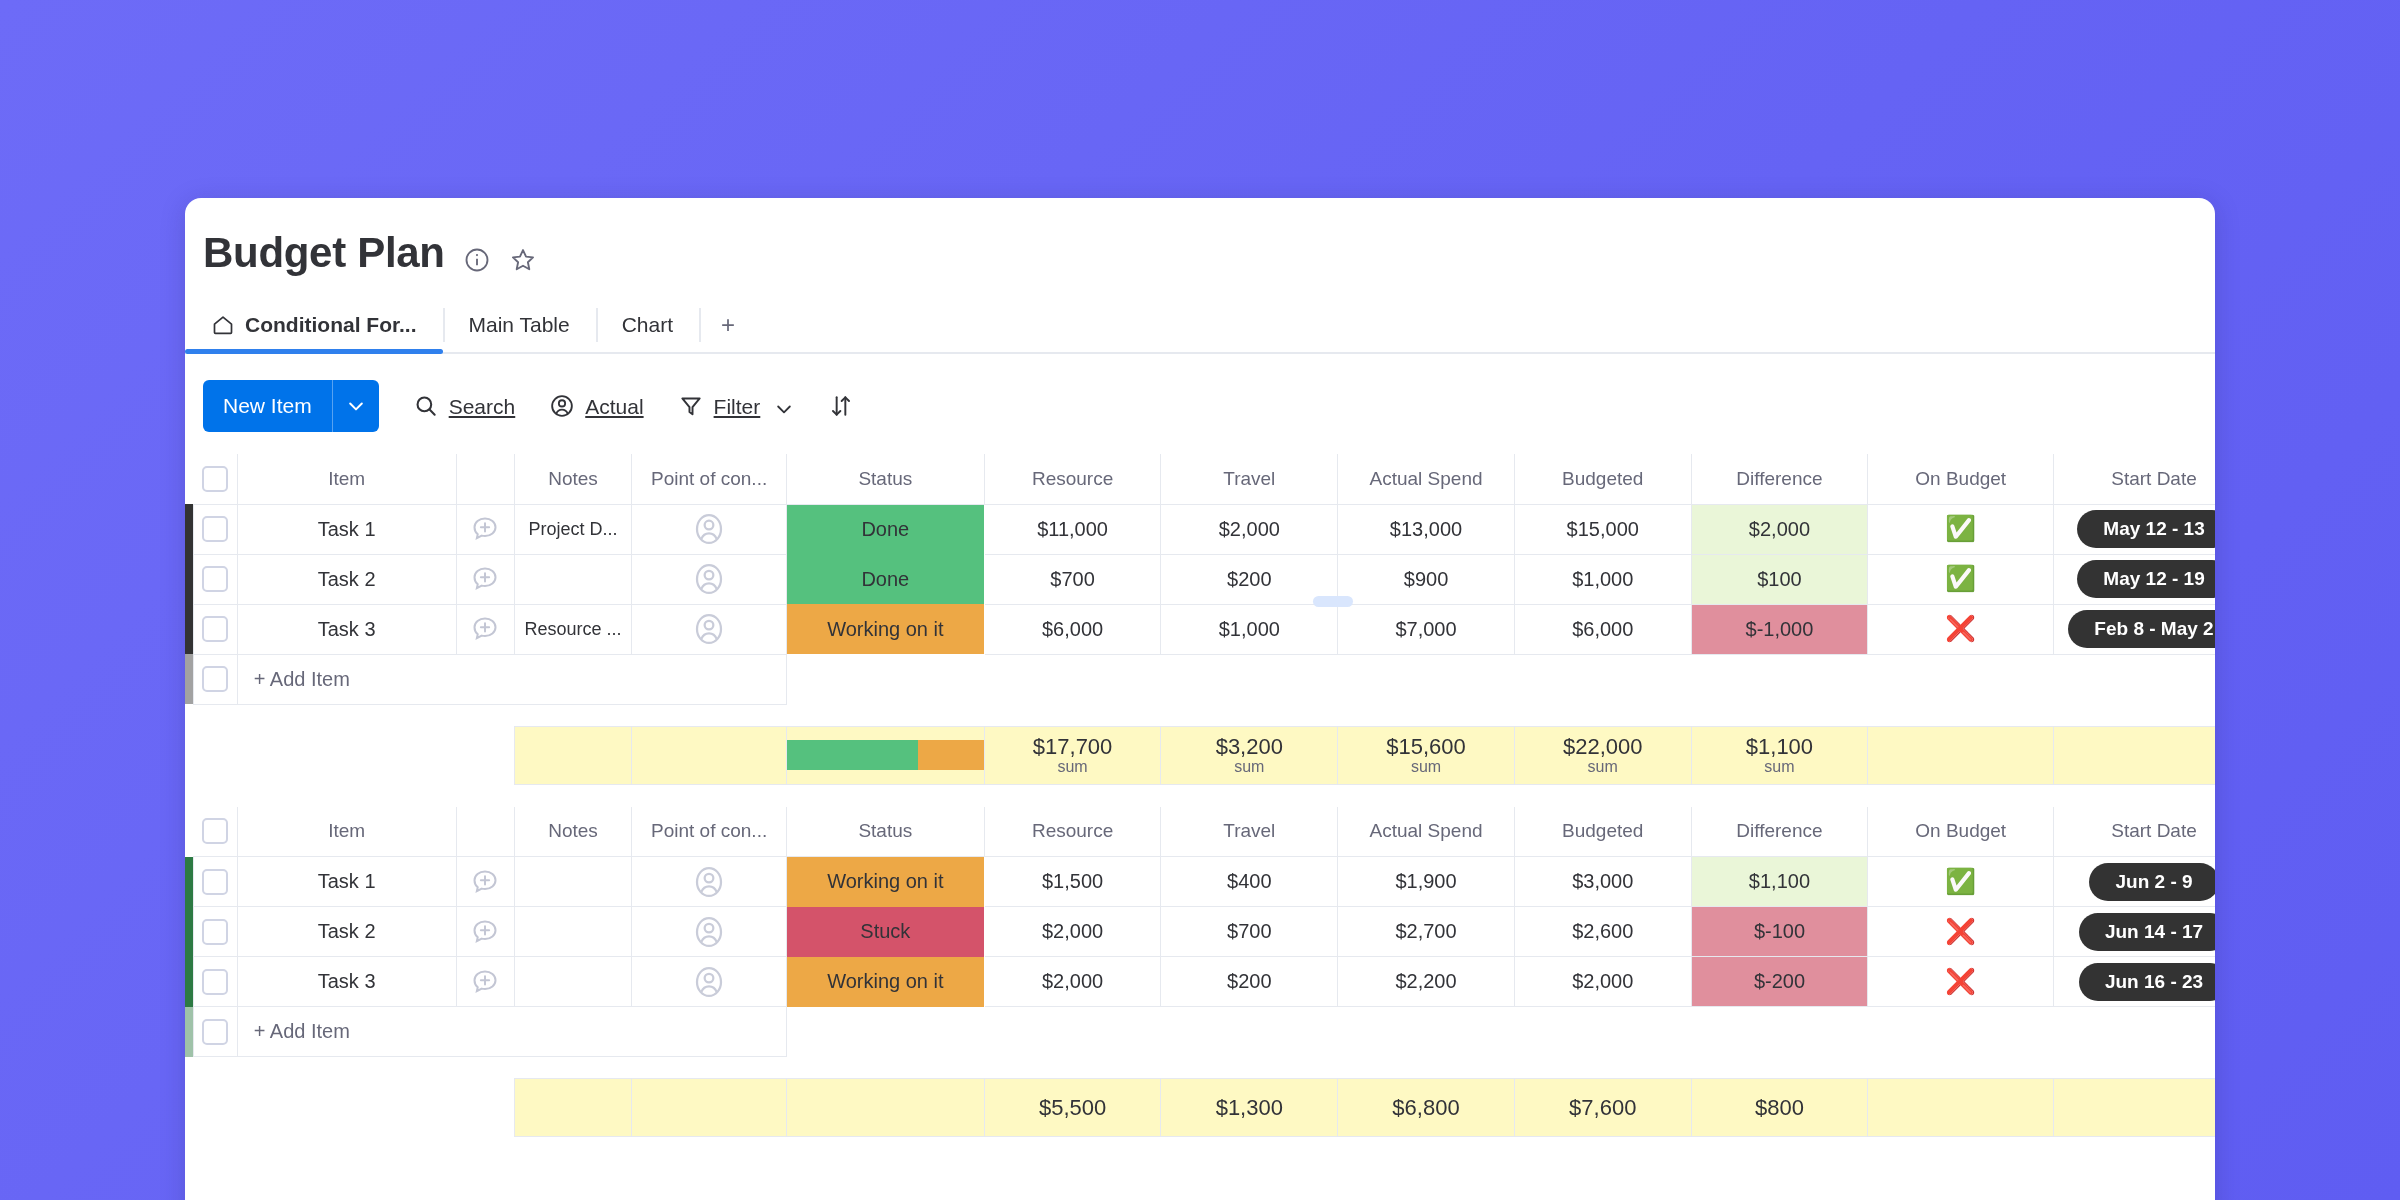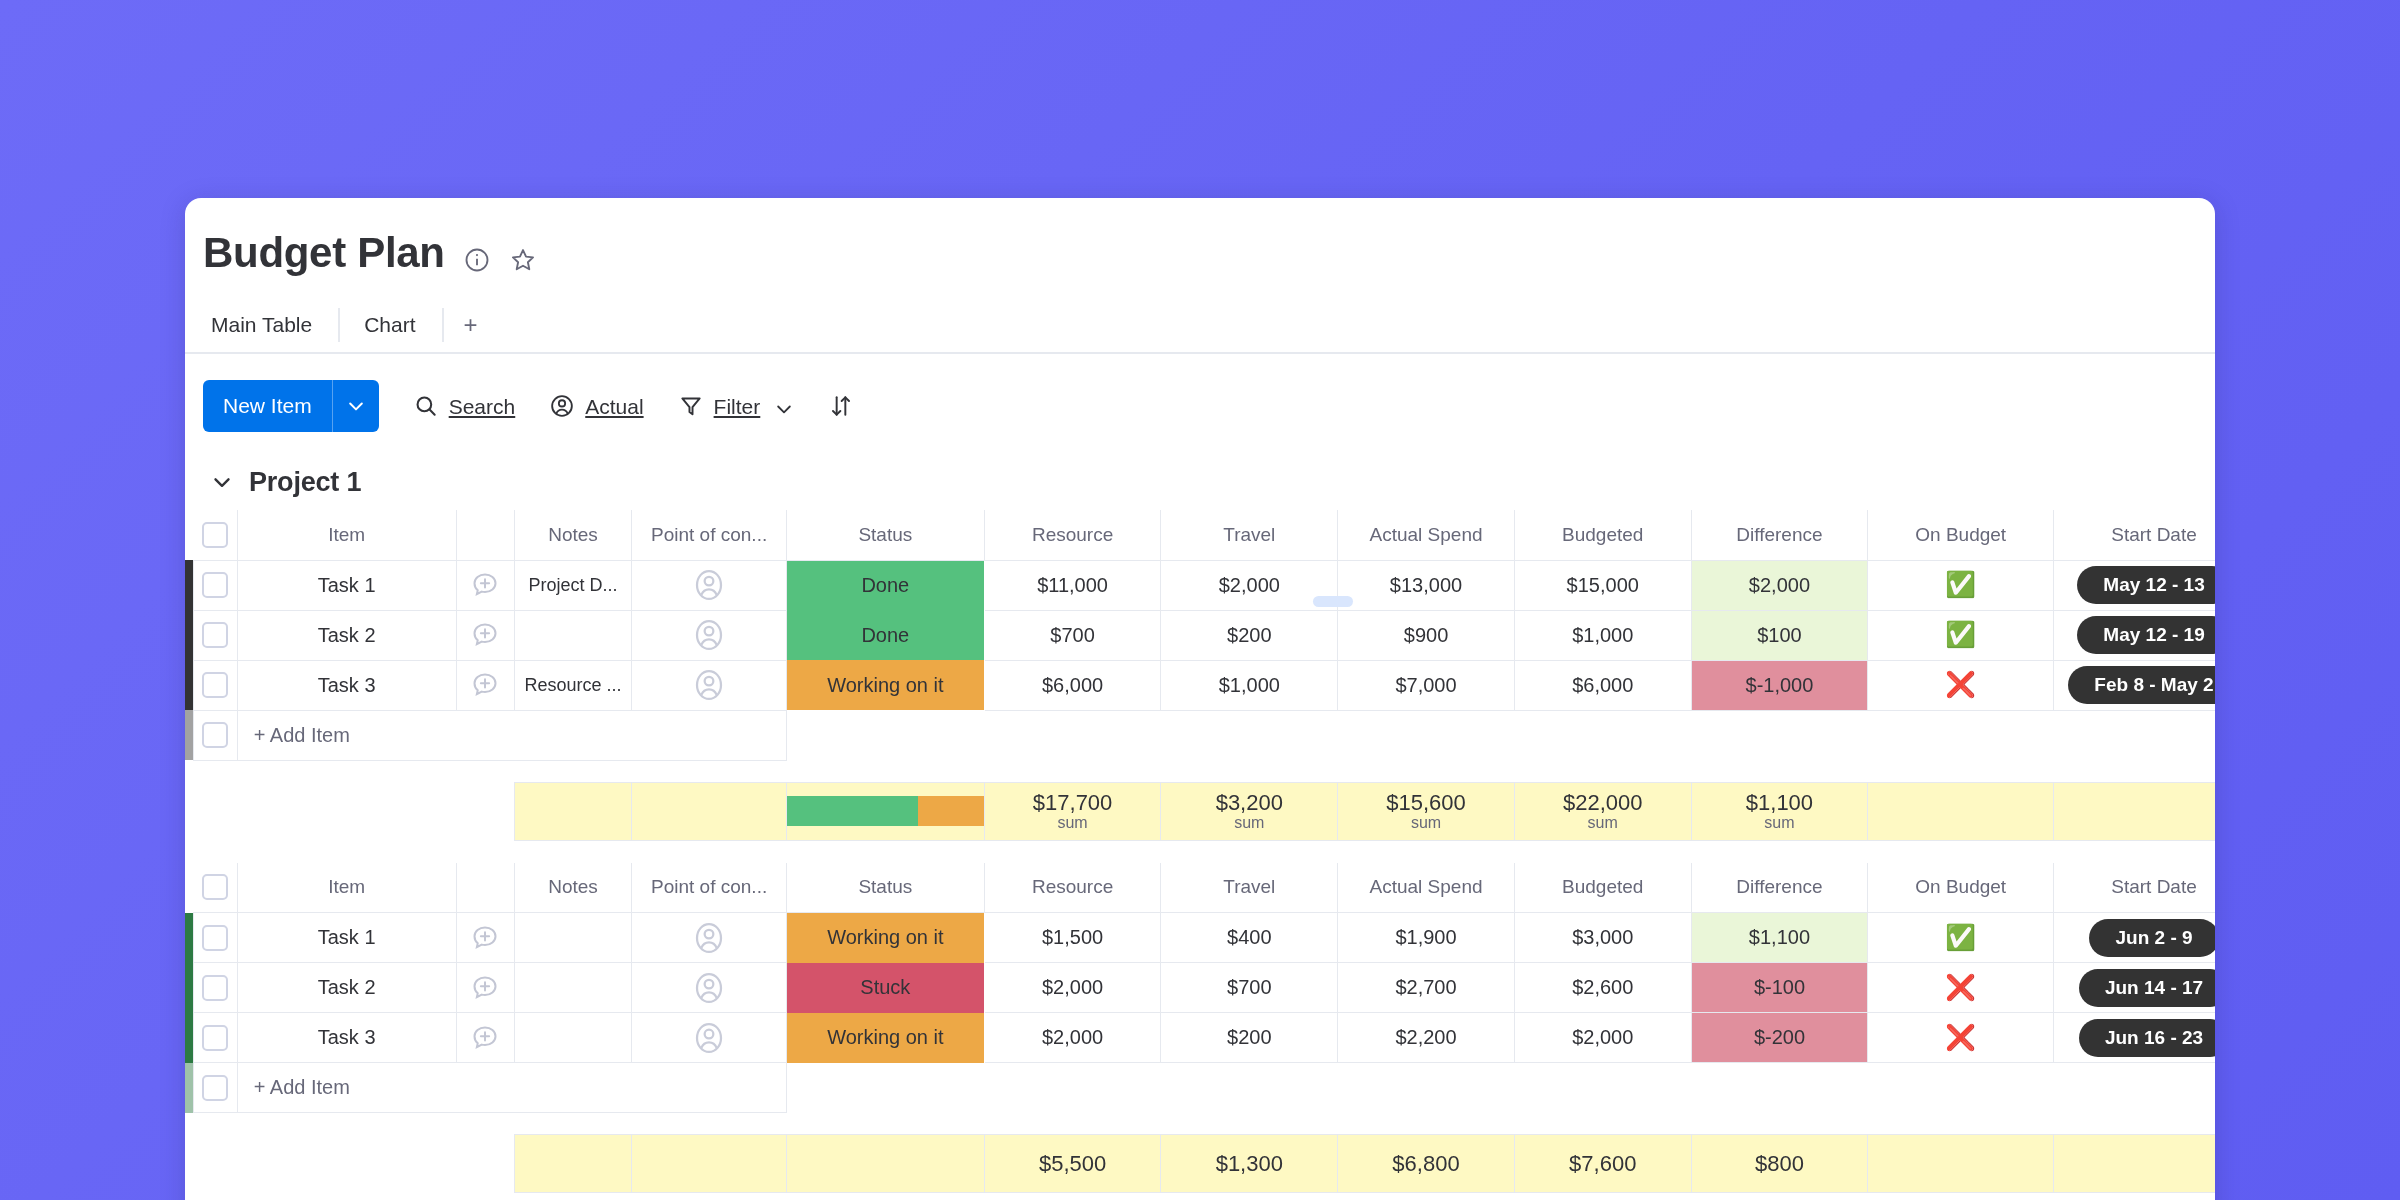--- a/index.html
+++ b/index.html
@@ -179,20 +179,28 @@
         </svg>
       </span>
       <span class="head-ico">
         <svg viewBox="0 0 24 24" fill="none" stroke="currentColor" stroke-width="1.6" stroke-linejoin="round">
           <polygon points="12,3.5 14.6,9.1 20.6,9.8 16.2,13.9 17.4,19.9 12,16.9 6.6,19.9 7.8,13.9 3.4,9.8 9.4,9.1"></polygon>
         </svg>
       </span>
     </div>
 
     <div class="tabs">
+      <div class="tab active">
+        <span class="home-ico">
+          <svg viewBox="0 0 24 24" fill="none" stroke="currentColor" stroke-width="1.7" stroke-linejoin="round">
+            <path d="M3.5 11.2 12 4.2l8.5 7v8.3a.9.9 0 0 1-.9.9H4.4a.9.9 0 0 1-.9-.9z"></path>
+          </svg>
+        </span>
+        <span>Conditional For...</span>
+      </div>
       <div class="tab">
         <span>Main Table</span>
       </div>
       <div class="tab">
         <span>Chart</span>
       </div>
       <div class="tab tab-add">
         <span>+</span>
       </div>
     </div>
@@ -252,28 +260,20 @@
               <polyline points="12.6,7.4 16,4 19.4,7.4"></polyline>
           </svg>
         </span>
       </div>
     </div>
 
     <div class="skeleton"></div>
 
     <div id="groups">
         <div class="group">
-          <div class="group-head">
-      <span class="group-caret">
-              <svg viewBox="0 0 24 24" fill="none" stroke="#323338" stroke-width="2.2" stroke-linecap="round" stroke-linejoin="round">
-                <polyline points="6,9.5 12,15.5 18,9.5"></polyline>
-              </svg>
-            </span>
-      <span class="group-name" style="color:#323338">Project 1</span>
-    </div>
     <table class="board">
             <colgroup>
   <col class="colorbar">
               <col class="c-check">
               <col class="c-item">
               <col class="c-plus">
               <col class="c-notes">
   <col class="c-poc">
               <col class="c-status">
               <col class="c-num">

